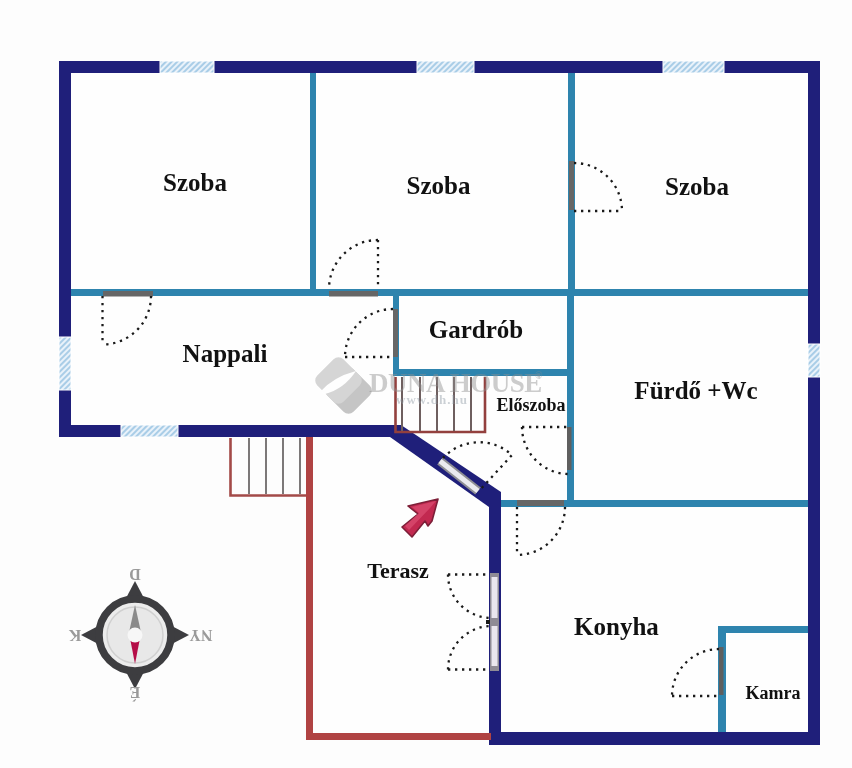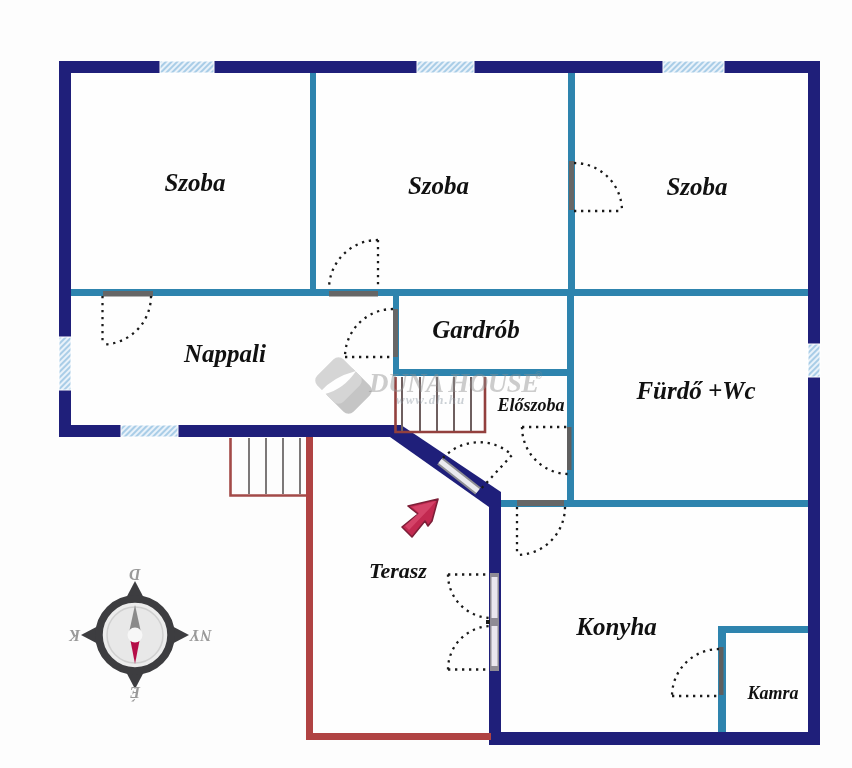--- a/index.html
+++ b/index.html
@@ -1,16 +1,16 @@
 <!DOCTYPE html>
 <html><head>
 <meta charset="utf-8">
 <style>
   html,body{margin:0;padding:0;background:#ffffff;}
-  .wrap{width:852px;height:768px;position:relative;background:#fdfdfd;font-style:italic;}
+  .wrap{width:852px;height:768px;position:relative;background:#fdfdfd;}
   svg{display:block;}
   text{font-family:"Liberation Serif", serif;}
 </style>
 </head>
 <body>
 <div class="wrap">
 <svg width="852" height="768" viewBox="0 0 852 768">
 <defs>
   <pattern id="winhatch" width="4" height="4" patternUnits="userSpaceOnUse" patternTransform="rotate(45)">
     <rect width="4" height="4" fill="#e9f2fa"></rect>

